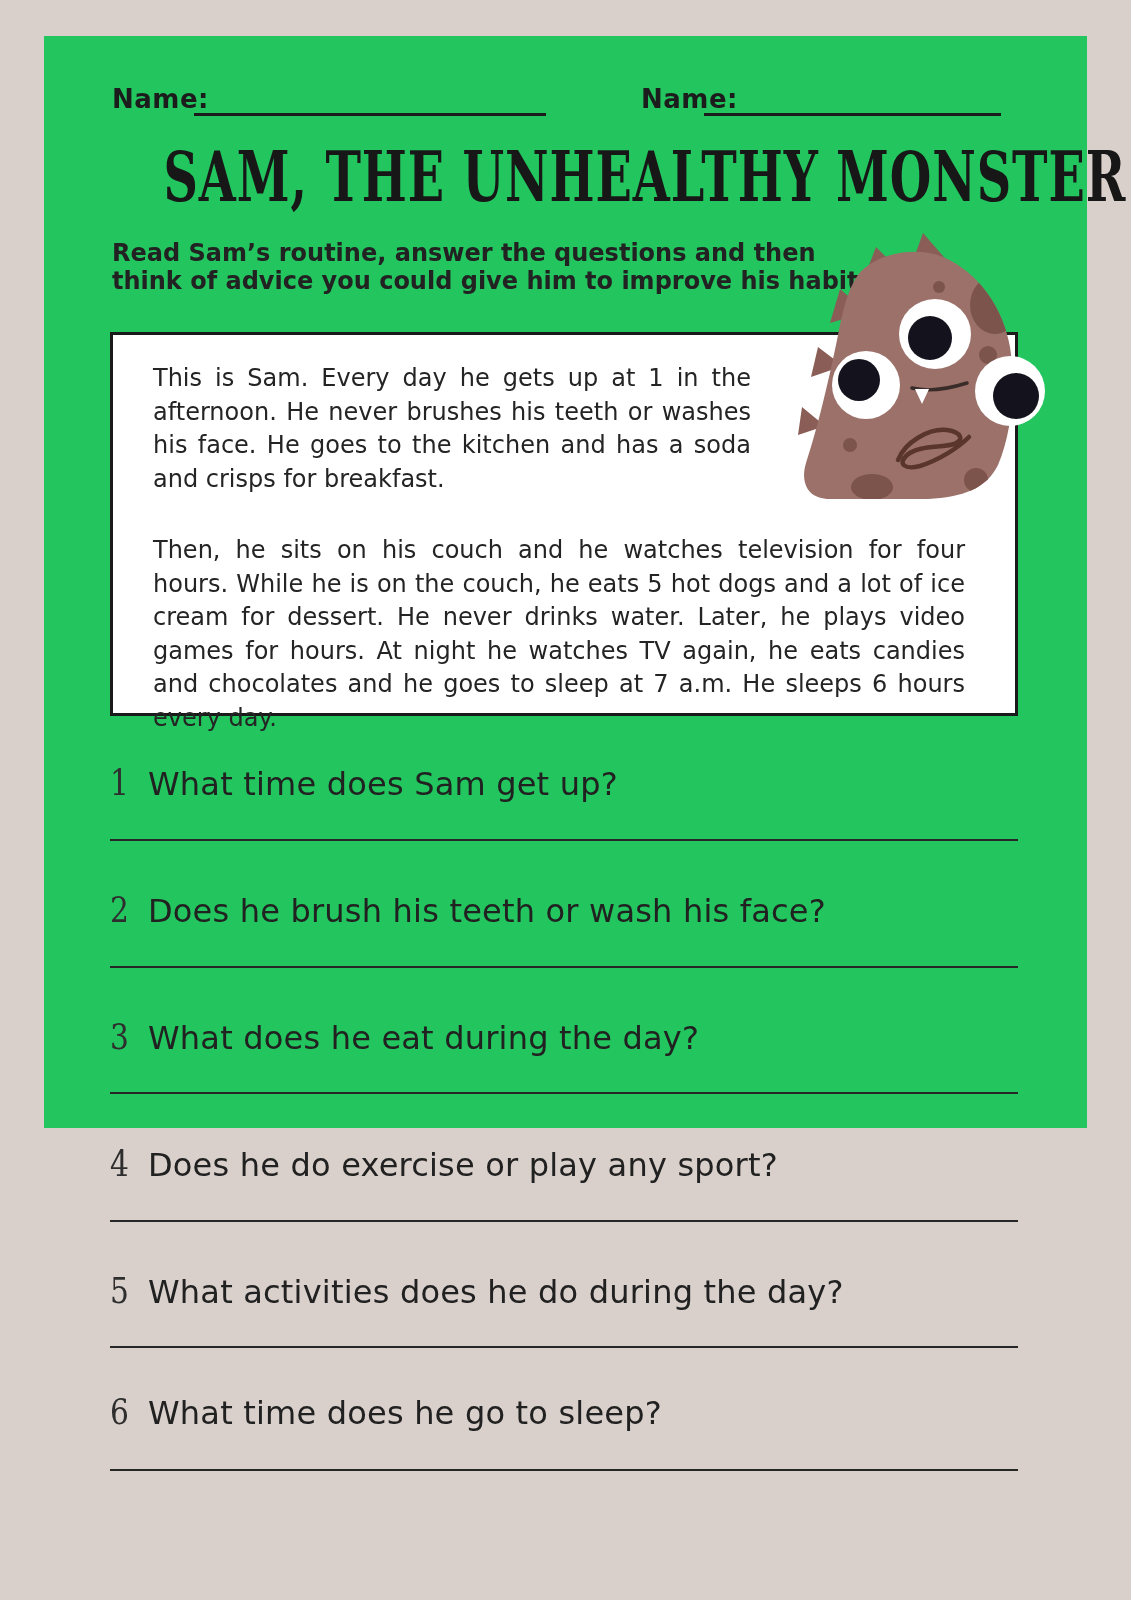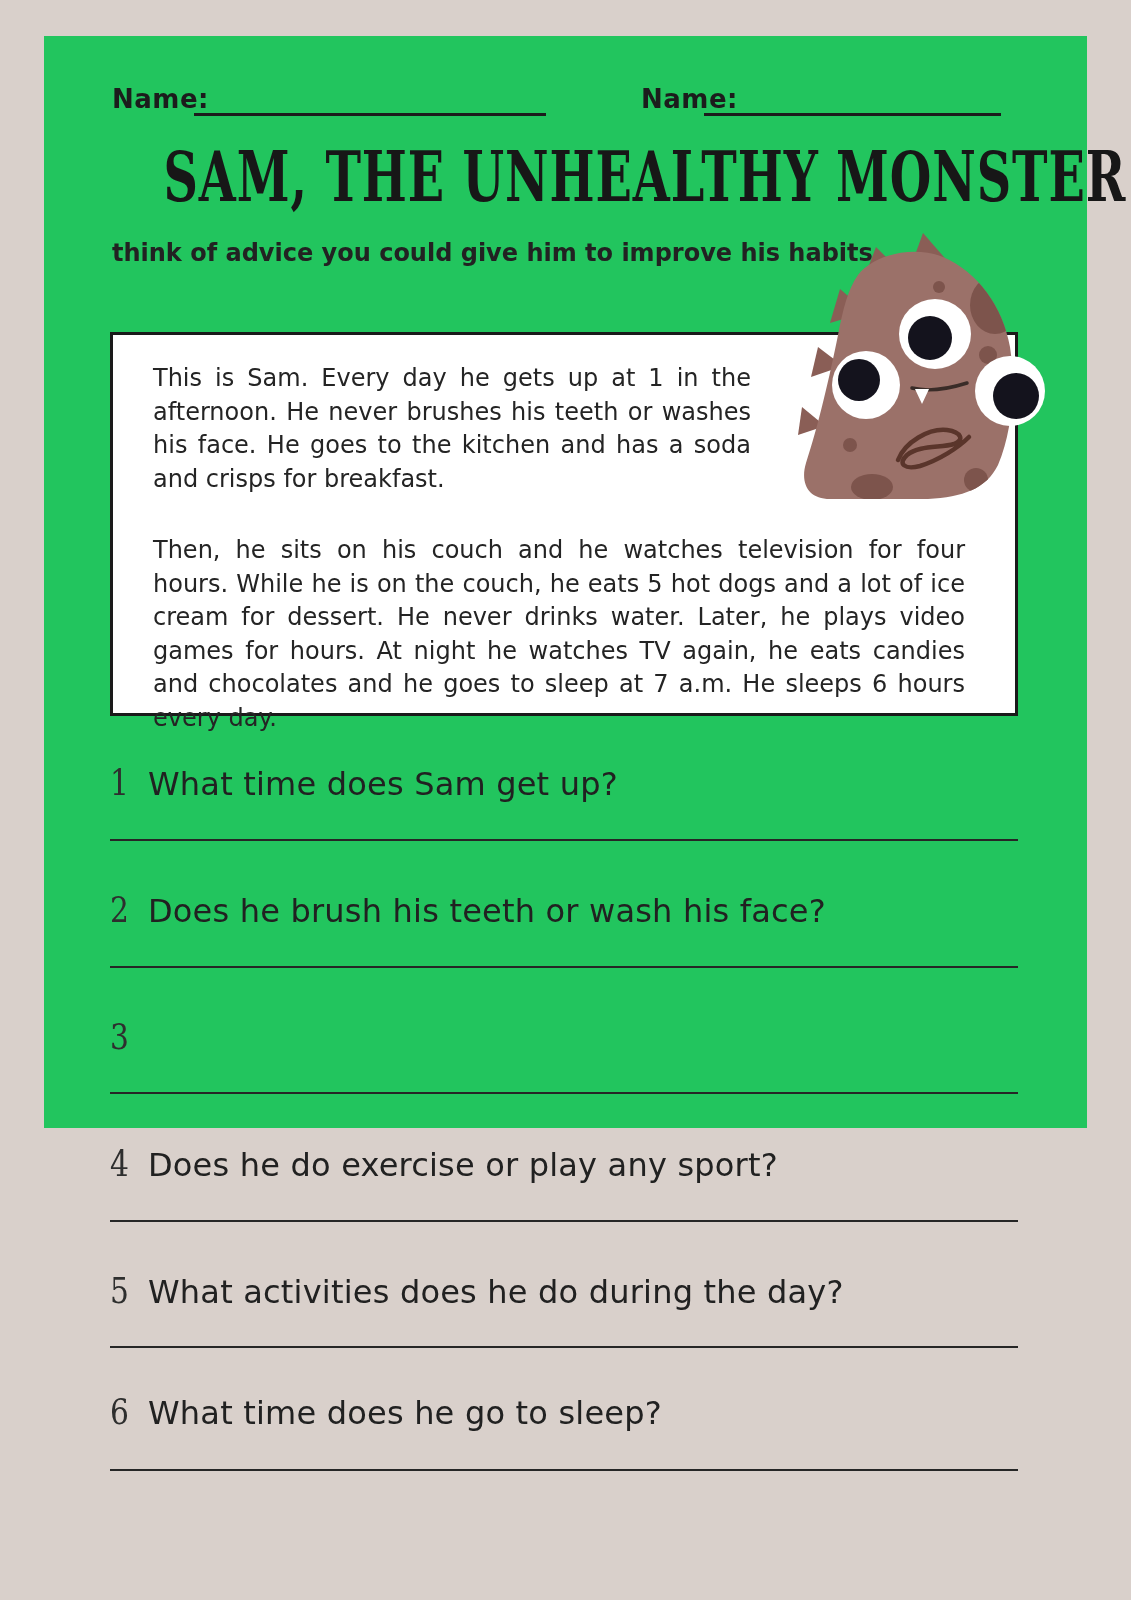--- a/index.html
+++ b/index.html
@@ -132,20 +132,21 @@
   <span class="hdr-label name-label">Name:</span>
   <div class="blank name-blank"></div>
   <span class="hdr-label date-label">Name:</span>
   <div class="blank date-blank"></div>
 
   <div class="title-wrap">
     <h1 class="title">SAM, THE UNHEALTHY MONSTER</h1>
   </div>
 
   <div class="intro">
+    <div>Read Sam’s routine, answer the questions and then</div>
     <div>think of advice you could give him to improve his habits.</div>
   </div>
 
   <div class="passage-box">
     <p class="para p1">This is Sam. Every day he gets up at 1 in the afternoon. He never brushes his teeth or washes his face. He goes to the kitchen and has a soda and crisps for breakfast.</p>
     <p class="para p2">Then, he sits on his couch and he watches television for four hours. While he is on the couch, he eats 5 hot dogs and a lot of ice cream for dessert. He never drinks water. Later, he plays video games for hours. At night he watches TV again, he eats candies and chocolates and he goes to sleep at 7 a.m. He sleeps 6 hours every day.</p>
   </div>
 
   <svg class="monster" viewBox="0 0 260 276" xmlns="http://www.w3.org/2000/svg">
     <defs>
@@ -202,20 +203,21 @@
     <div class="q-row">
       <span class="qnum">2</span>
       <span class="qtext">Does he brush his teeth or wash his face?</span>
     </div>
     <div class="answer-line"></div>
   </div>
 
   <div class="q q3">
     <div class="q-row">
       <span class="qnum">3</span>
+      <span class="qtext">What does he eat during the day?</span>
     </div>
     <div class="answer-line"></div>
   </div>
 
   <div class="q q4">
     <div class="q-row">
       <span class="qnum">4</span>
       <span class="qtext">Does he do exercise or play any sport?</span>
     </div>
     <div class="answer-line"></div>

